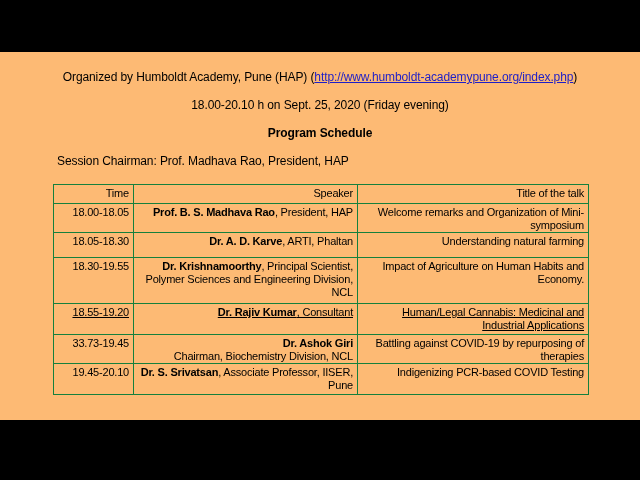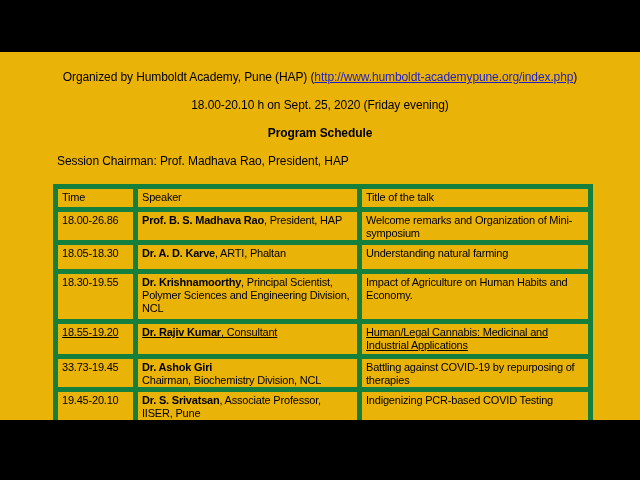--- a/index.html
+++ b/index.html
@@ -7,33 +7,33 @@
     width:640px;height:480px;background:#000;overflow:hidden;
     font-family:"Liberation Sans","DejaVu Sans",sans-serif;
     -webkit-font-smoothing:antialiased;
   }
   .stage{position:relative;width:640px;height:480px;background:#000;}
   .letterbox{position:absolute;left:0;width:640px;background:#000;}
   .letterbox.top{top:0;height:52px;}
   .letterbox.bottom{top:420px;height:60px;}
   .page{
     position:absolute;left:0;top:52px;width:640px;height:368px;
-    background:#eab308;color:#000;font-size:12px;
+    background:#fdba74;color:#000;font-size:12px;
   }
   .line{position:absolute;white-space:nowrap;letter-spacing:-0.1px;}
   .center{left:0;width:640px;text-align:center;}
   .bold{font-weight:bold;}
   a.doclink{color:#1e1ec8;text-decoration:underline;cursor:pointer;}
   table.schedule{
     position:absolute;left:53px;top:132px;width:535px;
     border-collapse:collapse;table-layout:fixed;
     font-size:11px;line-height:13px;letter-spacing:-0.2px;
   }
   table.schedule td,table.schedule th{
-    border:5px solid #15803d;vertical-align:top;text-align:left;
+    border:1px solid #15803d;vertical-align:top;text-align:right;
     padding:2px 4px 0 4px;font-weight:normal;overflow:hidden;
   }
   .b{font-weight:bold;}
   tr.hrow td{height:16px;}
   tr.r0 td{height:23px;}
   tr.r1 td{height:22px;}
   tr.r2 td{height:43px;}
   tr.r3 td{height:28px;text-decoration:underline;}
   tr.r4 td{height:22px;}
   tr.r5 td{height:28px;margin-left:22px;}
@@ -62,21 +62,21 @@
           <col style="width:224px">
           <col style="width:231px">
         </colgroup>
       <tbody>
         <tr class="hrow">
           <td>Time</td>
           <td>Speaker</td>
           <td>Title of the talk</td>
         </tr>
         <tr class="r0">
-          <td>18.00-26.86</td>
+          <td>18.00-18.05</td>
           <td><span class="b">Prof. B. S. Madhava Rao</span><span>, President, HAP</span><div></div></td>
           <td>Welcome remarks and Organization of Mini-symposium</td>
         </tr>
         <tr class="r1">
           <td>18.05-18.30</td>
           <td><span class="b">Dr. A. D. Karve</span><span>, ARTI, Phaltan</span><div></div></td>
           <td>Understanding natural farming</td>
         </tr>
         <tr class="r2">
           <td>18.30-19.55</td>

